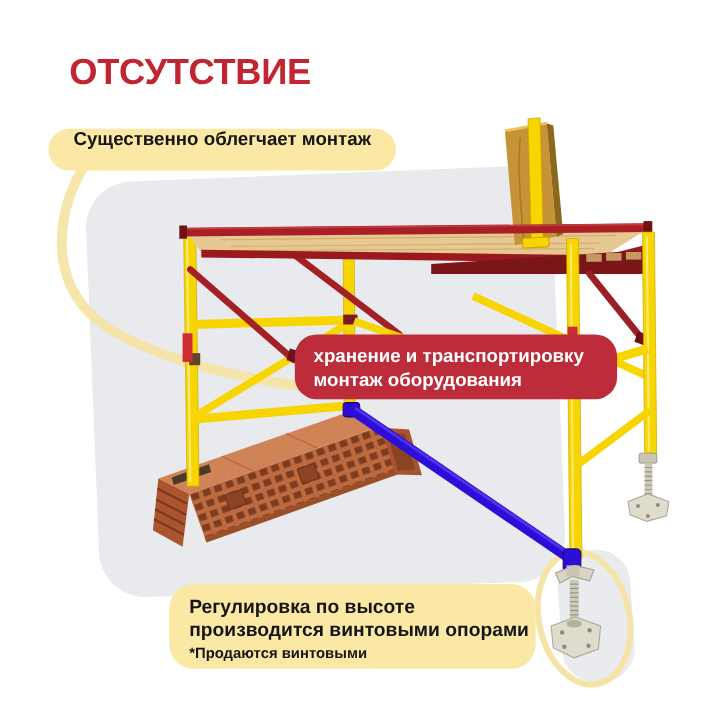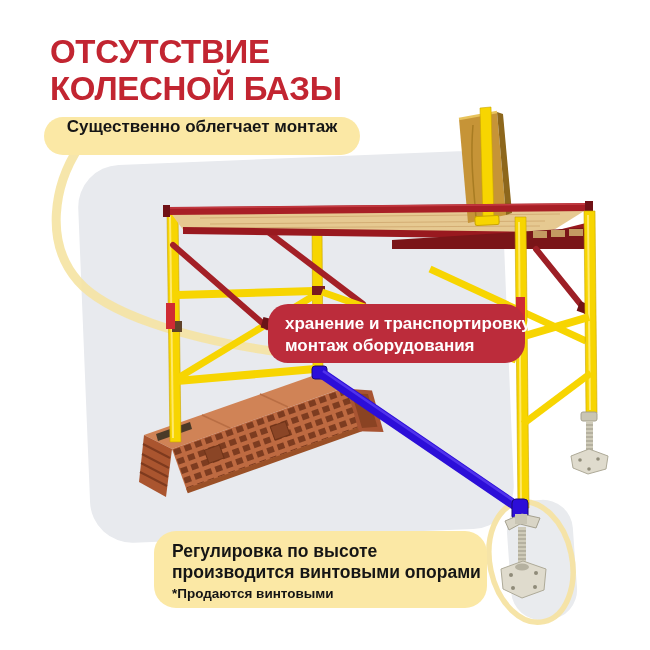--- a/index.html
+++ b/index.html
@@ -19,21 +19,21 @@
     letter-spacing:-0.3px;
   }
   #headline span{display:block;}
   #benefit-badge{
     left:44px;top:117px;width:316px;height:38px;border-radius:19px;
     background:var(--badge-yellow);
     display:flex;align-items:flex-start;justify-content:center;
     color:var(--ink);font-size:17px;font-weight:bold;white-space:nowrap;
   }
   #equipment-callout{
-    left:268px;top:304px;width:257px;height:59px;border-radius:20px;
+    left:268px;top:304px;width:293px;height:59px;border-radius:20px;
     background:var(--callout-red);color:#ffffff;
     font-size:17px;font-weight:bold;line-height:22px;
     padding:9px 0 0 17px;box-sizing:border-box;white-space:nowrap;
   }
   #height-note{
     left:154px;top:531px;width:333px;height:77px;border-radius:22px;
     background:var(--badge-yellow);
     padding:10px 0 0 18px;box-sizing:border-box;color:var(--ink);white-space:nowrap;
   }
   #height-note .big{font-size:17.5px;font-weight:bold;line-height:21px;}
@@ -153,23 +153,22 @@
     <rect x="581" y="412" width="16" height="9" rx="2" fill="#c9c5b4" stroke="#a5a18f"></rect>
     <rect x="586" y="421" width="7" height="32" fill="#cfcbb9"></rect>
     <path d="M586,425 h7 M586,429 h7 M586,433 h7 M586,437 h7 M586,441 h7 M586,445 h7 M586,449 h7" stroke="#9c9887" stroke-width="1.1"></path>
     <polygon points="571,456 589,449 608,456 606,469 588,474 573,468" fill="#dfdbcd" stroke="#aeaa98"></polygon>
     <circle cx="580" cy="460" r="1.8" fill="#8f8b79"></circle>
     <circle cx="598" cy="459" r="1.8" fill="#8f8b79"></circle>
     <circle cx="589" cy="469" r="1.8" fill="#8f8b79"></circle>
   </g>
 </svg>
 
-<h1 class="abs" id="headline" style="margin:3px">
+<h1 class="abs" id="headline" style="margin:16px">
   <span>ОТСУТСТВИЕ</span>
-  <span>КОЛЕСНОЙ БАЗЫ</span>
 </h1>
 
 <div class="abs" id="benefit-badge">
   <span>Существенно облегчает монтаж</span>
 </div>
 
 <div class="abs" id="equipment-callout">
   <div>хранение и транспортировку</div>
   <div>монтаж оборудования</div>
 </div>

